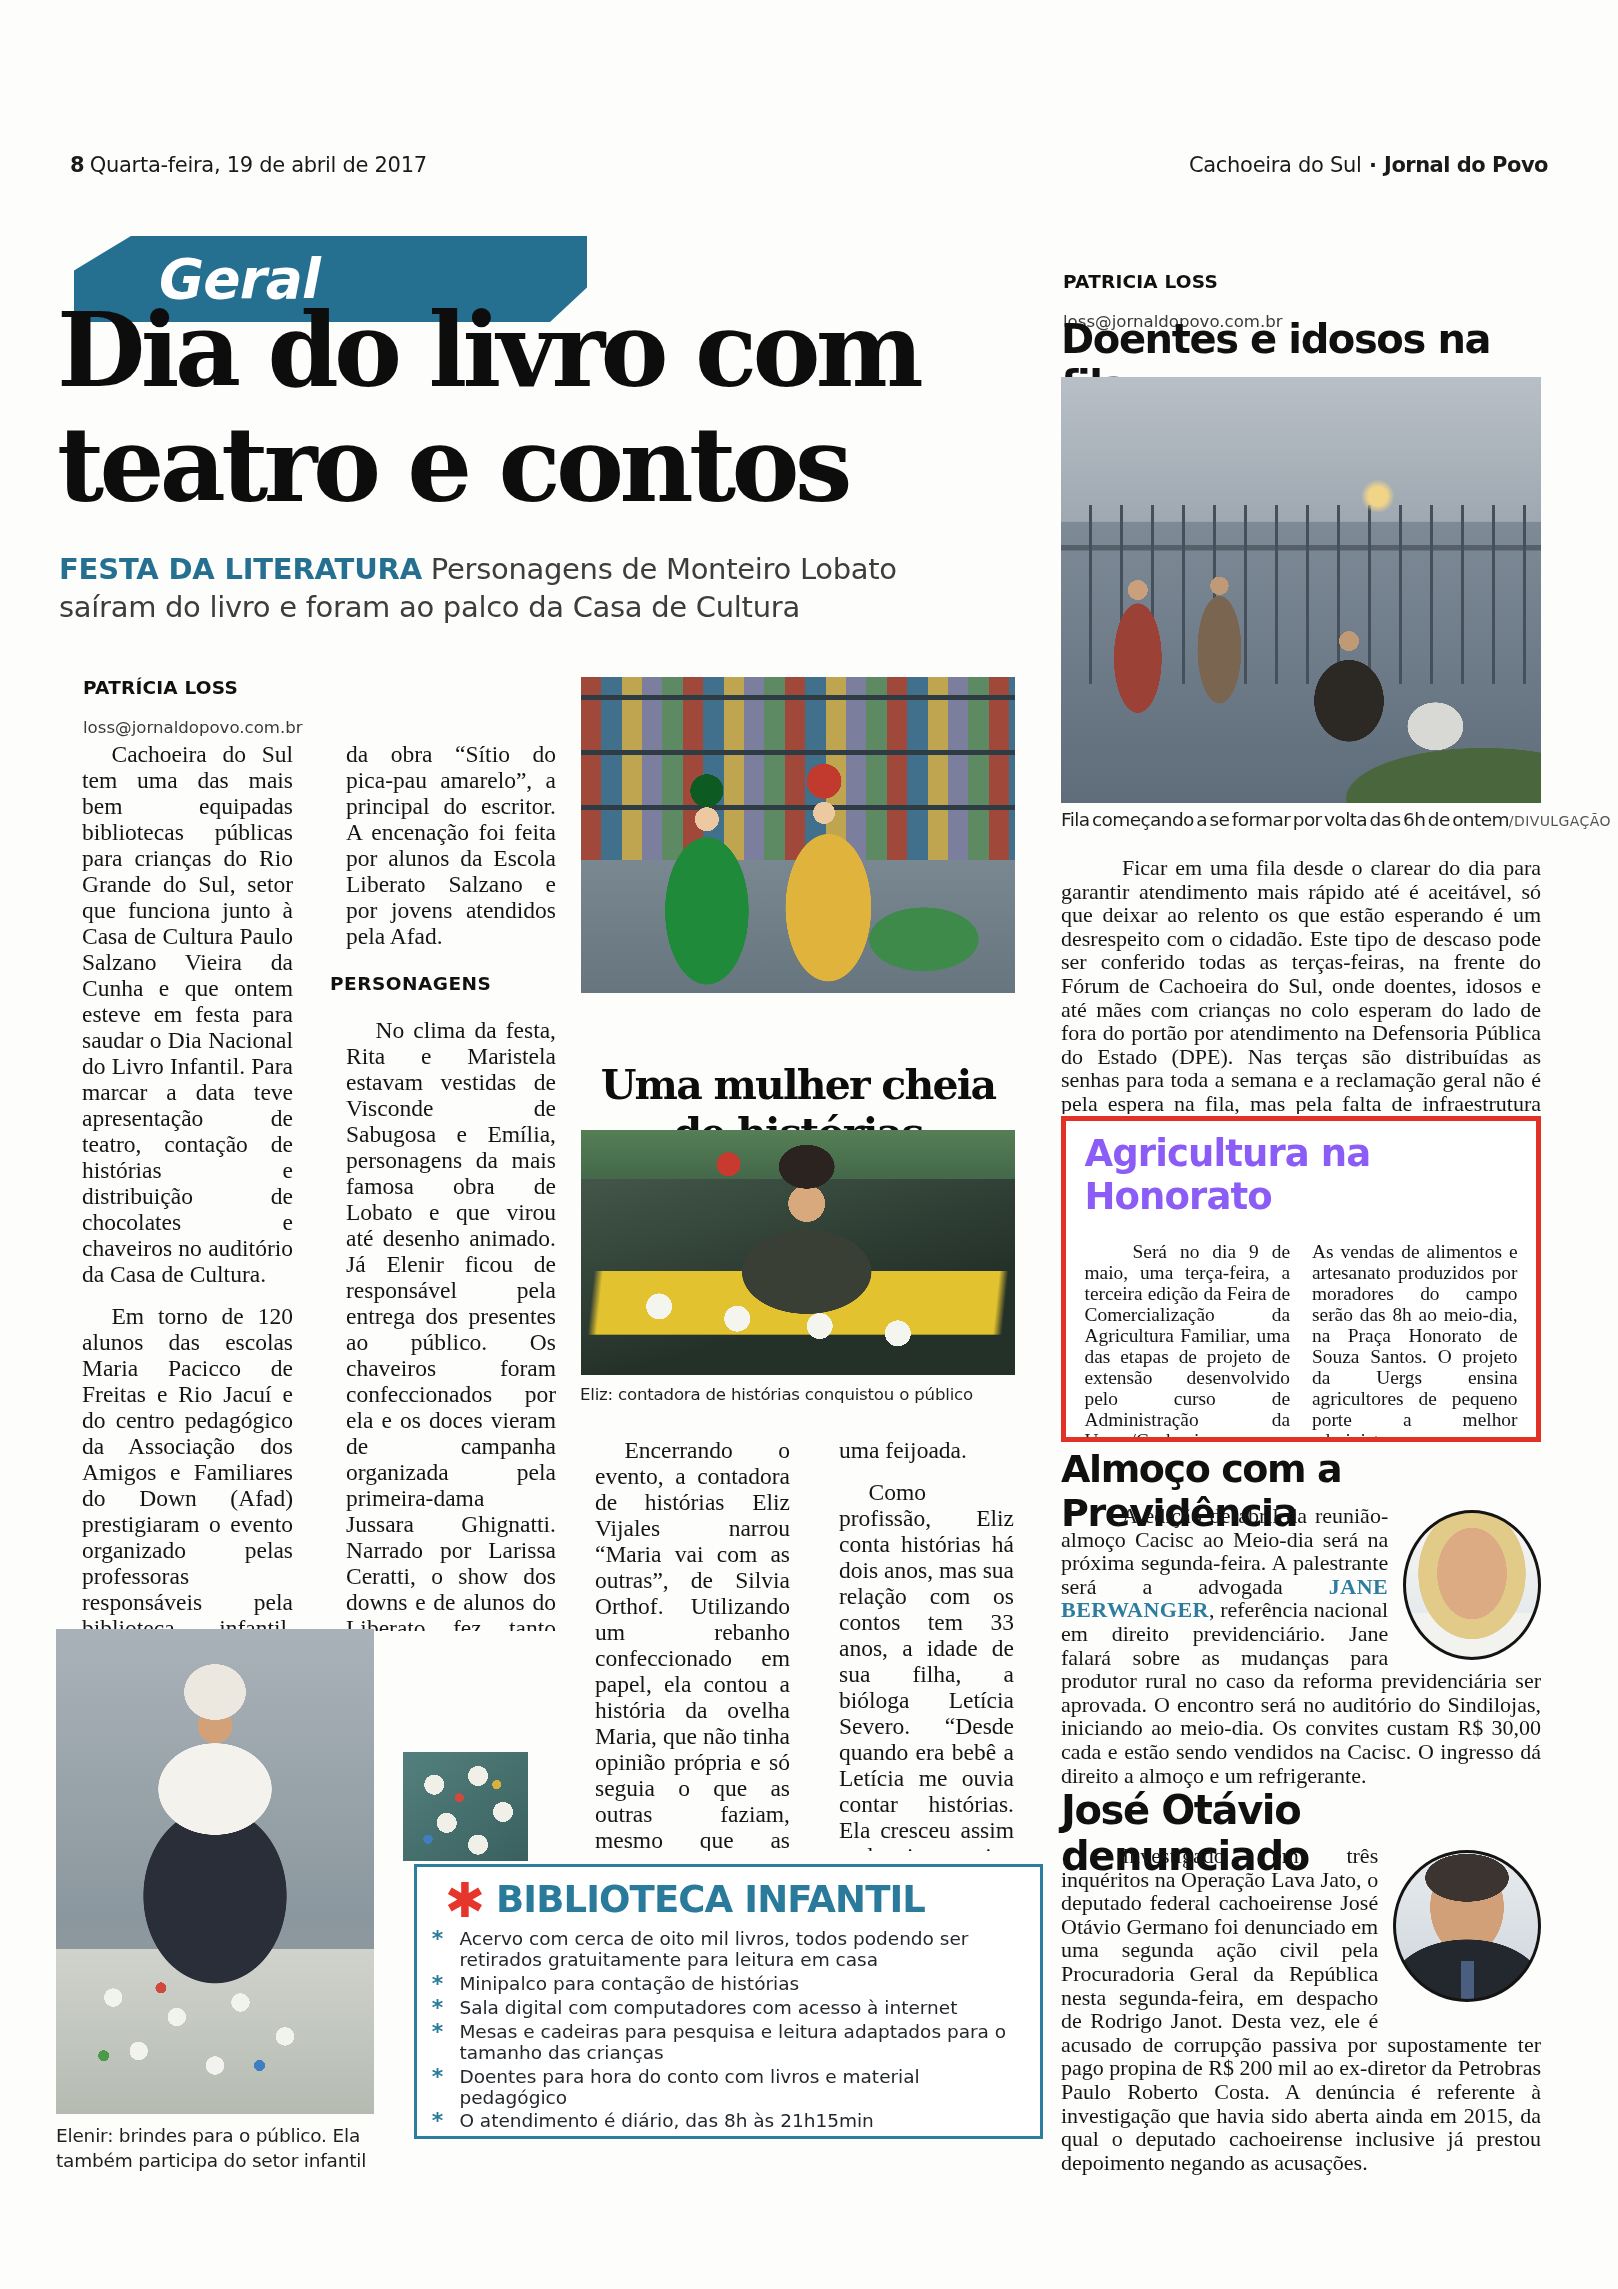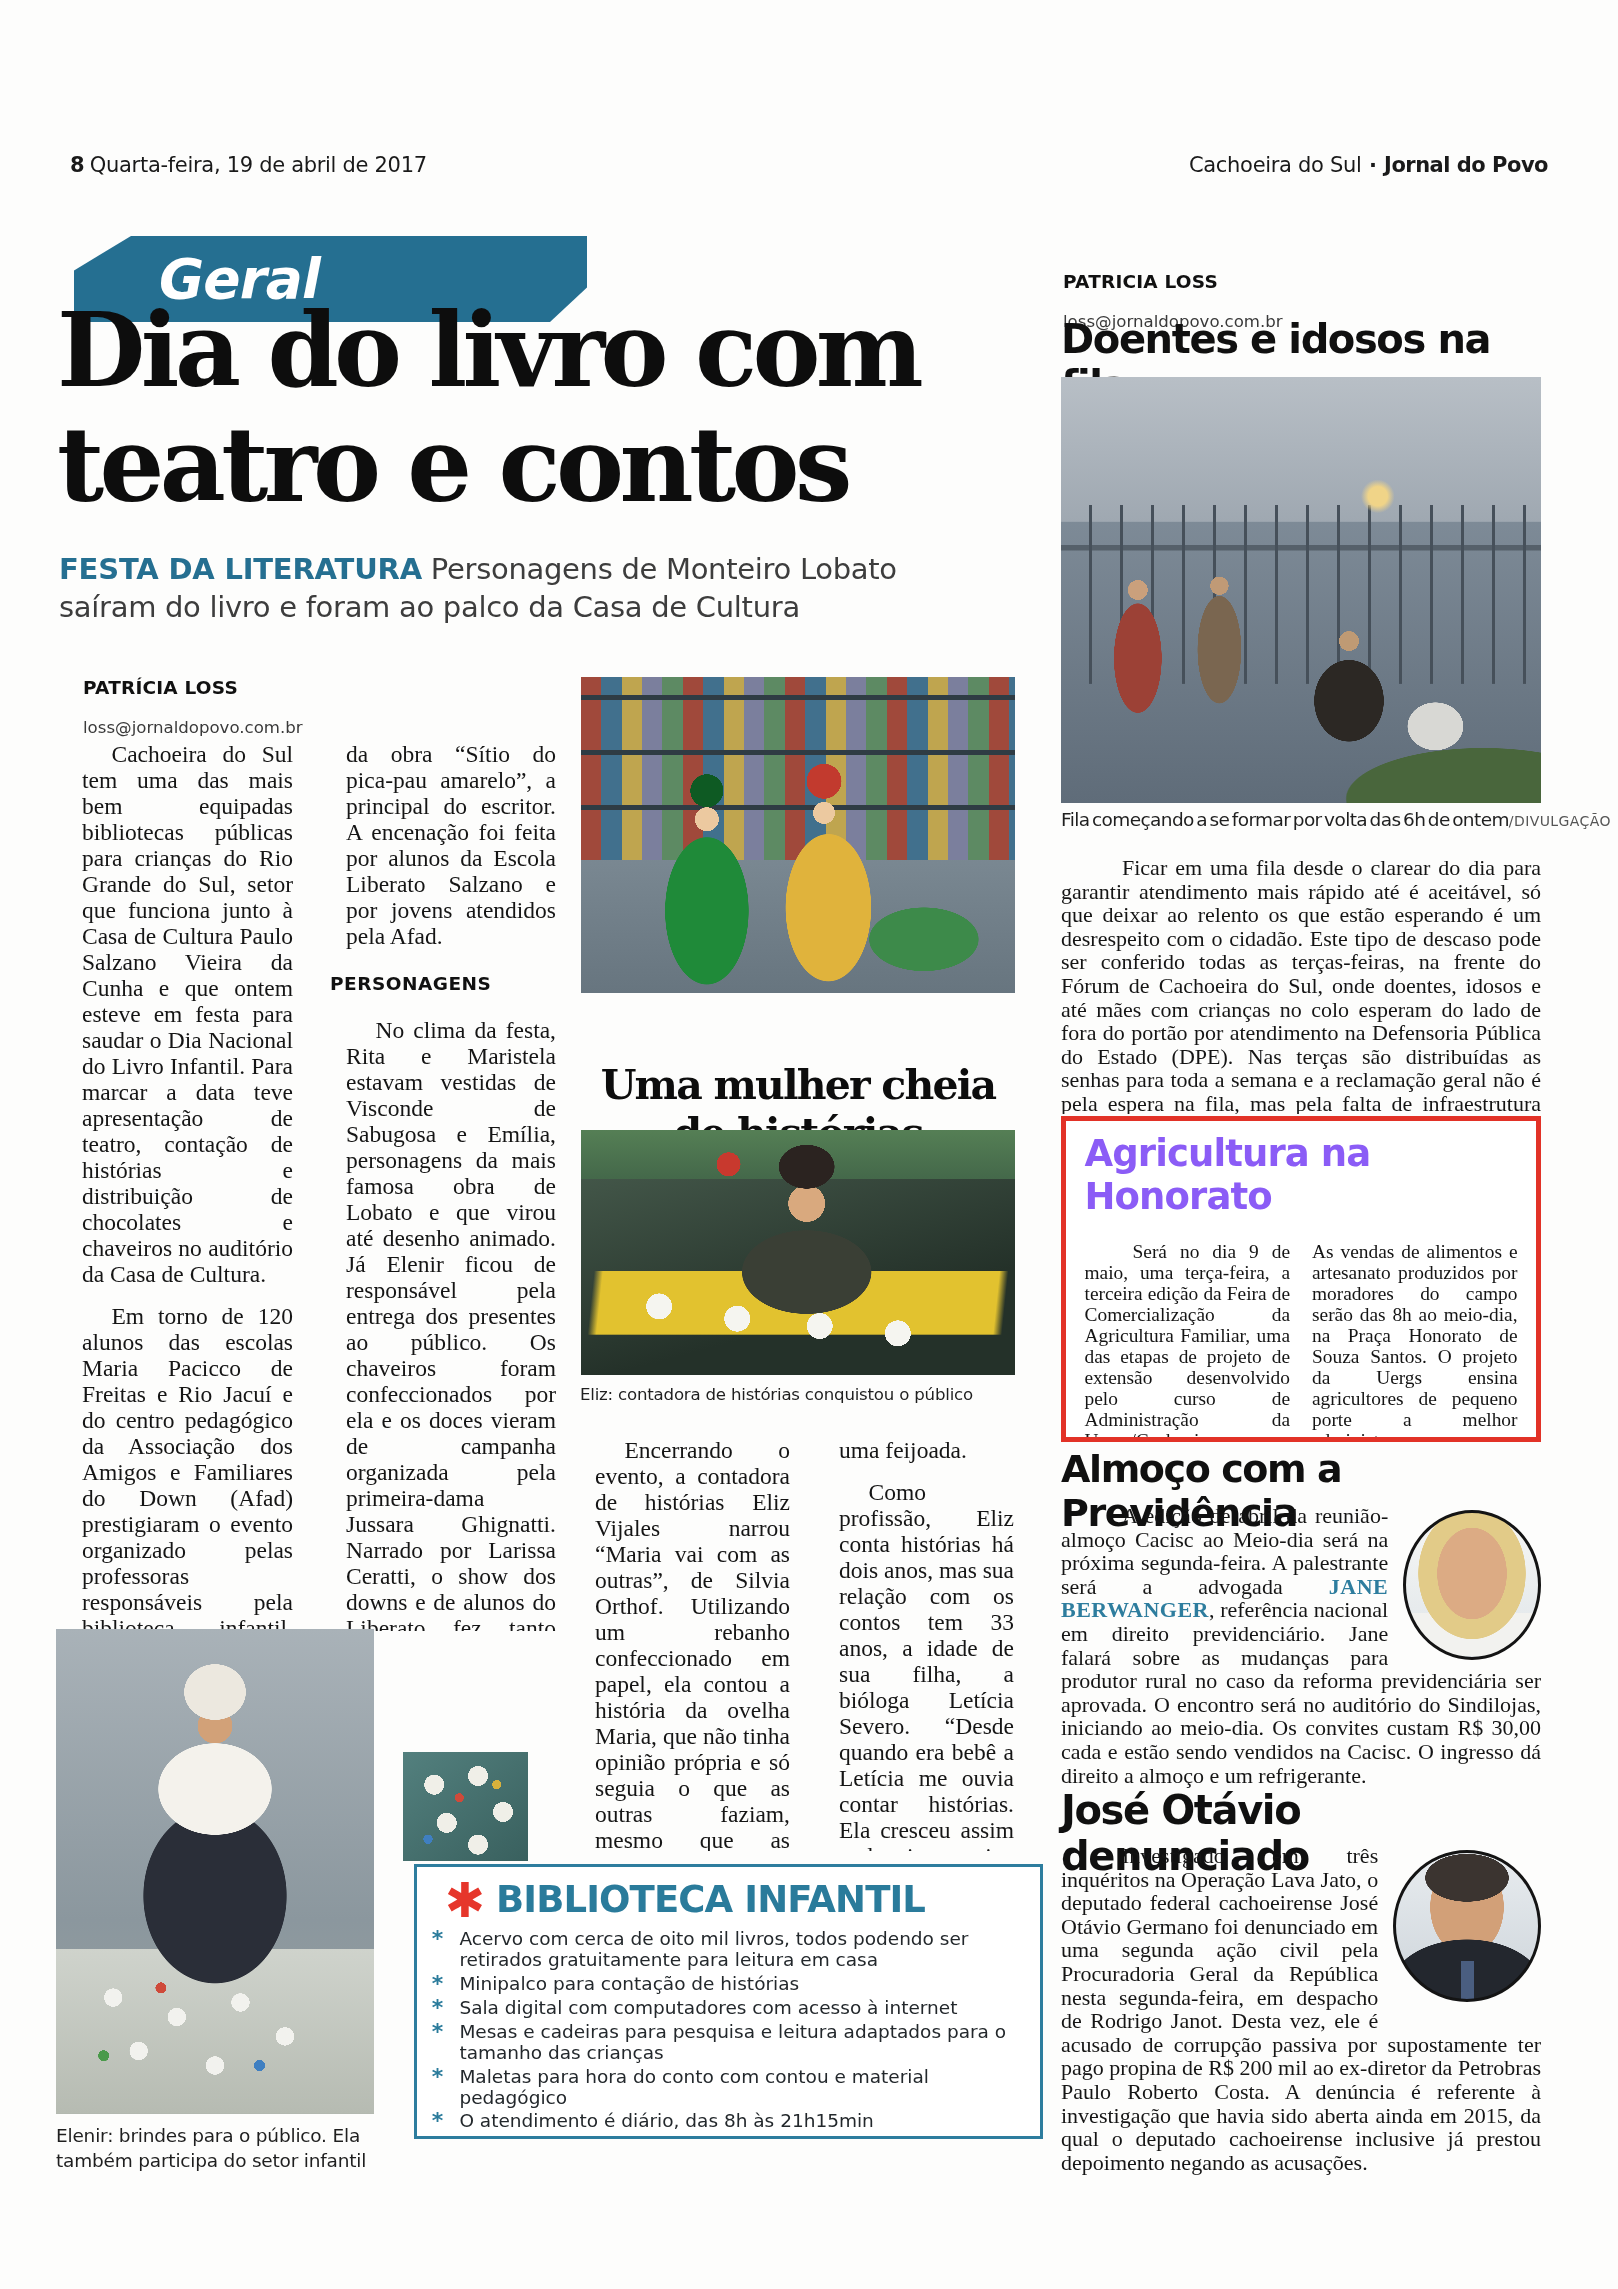--- a/index.html
+++ b/index.html
@@ -275,21 +275,21 @@
       <li>
           <span class="ast">*</span>
           <span>Sala digital com computadores com acesso à internet</span>
         </li>
       <li>
           <span class="ast">*</span>
           <span>Mesas e cadeiras para pesquisa e leitura adaptados para o tamanho das crianças</span>
         </li>
       <li>
           <span class="ast">*</span>
-          <span>Maletas para hora do conto com contou e material pedagógico</span>
+          <span>Doentes para hora do conto com livros e material pedagógico</span>
         </li>
       <li>
           <span class="ast">*</span>
           <span>O atendimento é diário, das 8h às 21h15min</span>
         </li>
       <li>
           <span class="ast">*</span>
           <span>Nas quartas-feiras, às 10h e às 15h ocorrem sessões gratuitas de hora do conto abertas ao público, sem a necessidade de agendamento</span>
         </li>
     </ul>

